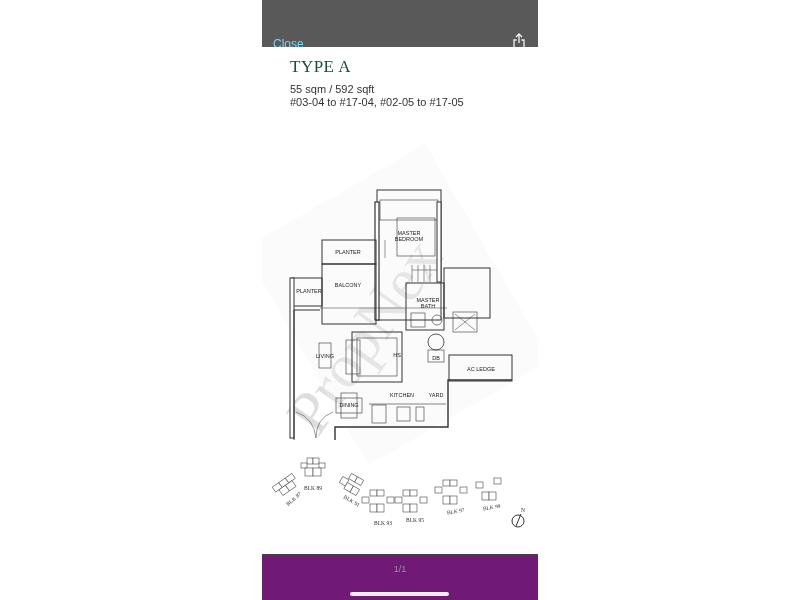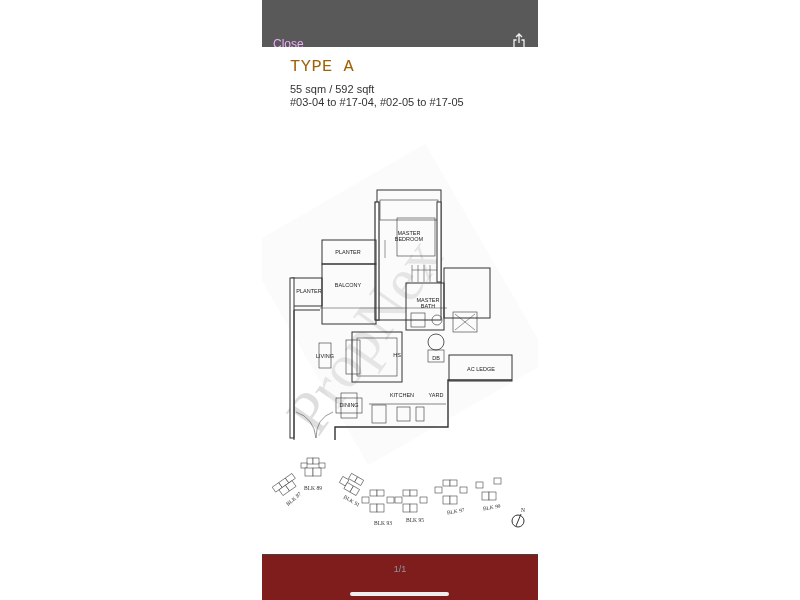--- a/index.html
+++ b/index.html
@@ -1,28 +1,28 @@
 <!DOCTYPE html>
 <html><head>
 <meta charset="utf-8">
 <style>
   html, body { margin:0; padding:0; }
   body { width:800px; height:600px; background:#ffffff; position:relative; overflow:hidden; font-family:"Liberation Sans", sans-serif; }
   .viewer { position:absolute; left:262px; top:0; width:276px; height:600px; background:#ffffff; }
   .topbar { position:absolute; left:0; top:0; width:276px; height:47px; background:#595959; overflow:hidden; }
-  .close-btn { position:absolute; left:11px; top:37px; color:#f0abfc; font-size:12px; cursor:pointer; }
+  .close-btn { position:absolute; left:11px; top:37px; color:#7dd3fc; font-size:12px; cursor:pointer; }
   .share-btn { position:absolute; right:12px; top:33px; width:14px; height:16px; cursor:pointer; }
   .content { position:absolute; left:0; top:47px; width:276px; height:507px; background:#fff; overflow:hidden; }
-  .title { position:absolute; left:28px; top:10px; font-family:Liberation Mono, monospace; font-size:17px; color:#a16207; letter-spacing:0.5px; }
+  .title { position:absolute; left:28px; top:10px; font-family:Liberation Serif, serif; font-size:17px; color:#14532d; letter-spacing:0.5px; }
   .sub { position:absolute; left:28px; font-family:Liberation Sans, sans-serif; font-size:11px; color:#333; }
   .sub1 { top:36px; }
   .sub2 { top:49px; }
   .plan { position:absolute; left:0; top:0; width:276px; height:507px; }
   .watermark-text { position:absolute; left:-112px; top:284px; width:500px; text-align:center; font-size:19px; letter-spacing:22px; color:#c9c9c9; }
-  .bottombar { position:absolute; left:0; top:554px; width:276px; height:46px; background:#7f1d1d; border-top:1px solid #444; }
+  .bottombar { position:absolute; left:0; top:554px; width:276px; height:46px; background:#701a75; border-top:1px solid #444; }
   .page-indicator { position:absolute; left:0; width:276px; top:9px; text-align:center; color:#8a97a6; font-size:9px; }
   .home-indicator { position:absolute; left:88px; top:37px; width:99px; height:4px; background:#eeeeee; border-radius:2px; }
   .lbl { font-family:"Liberation Sans", sans-serif; font-size:5.5px; fill:#222; }
   .blk { font-family:"Liberation Serif", serif; font-size:5.5px; fill:#333; }
 </style>
 </head>
 <body>
 
 <div class="viewer">
 

